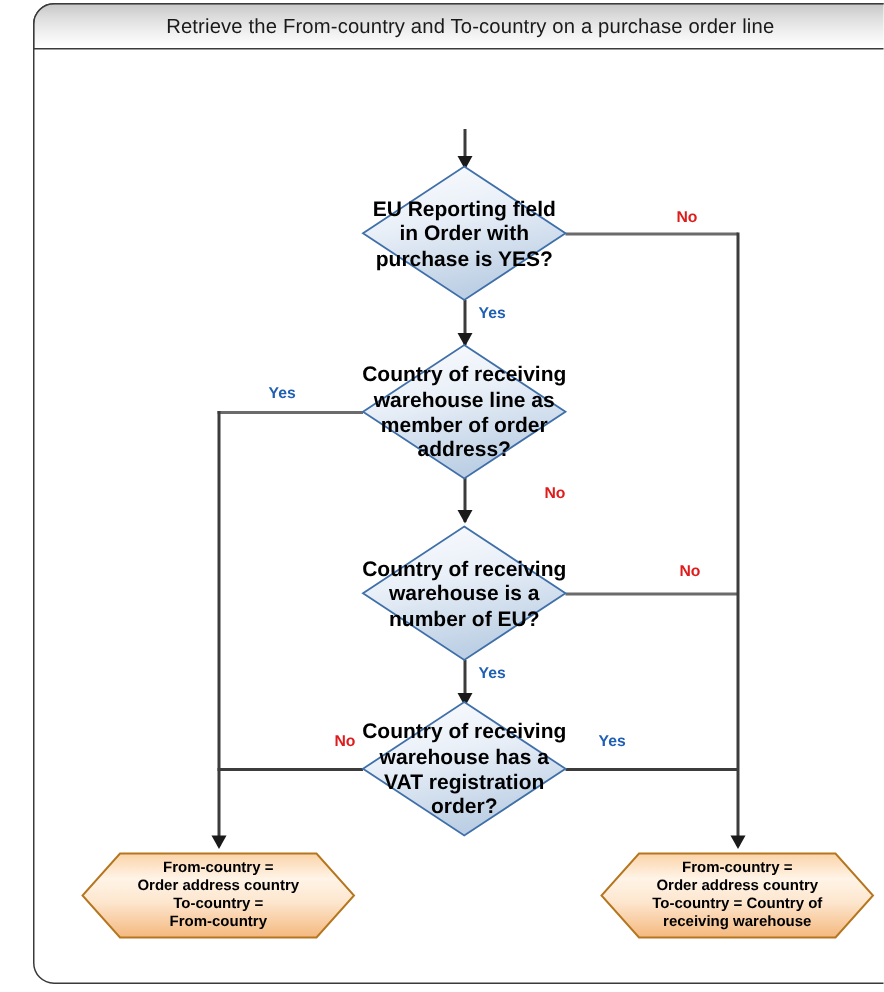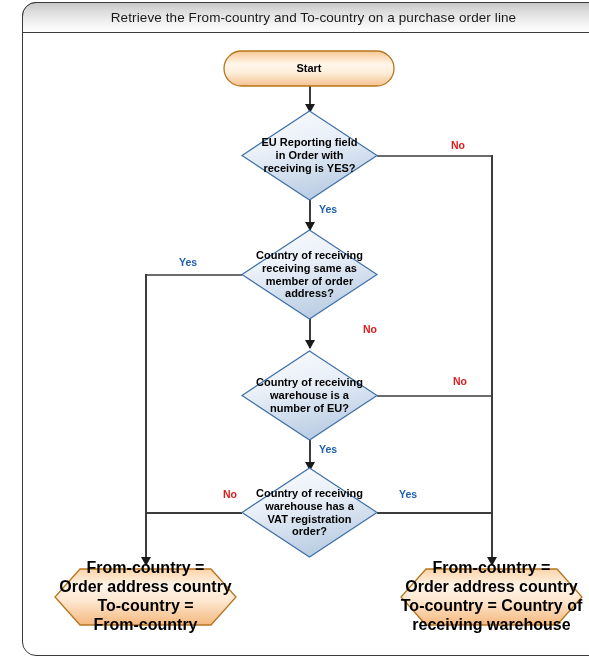--- a/index.html
+++ b/index.html
@@ -65,22 +65,22 @@
     justify-content: center;
     text-align: center;
     font-weight: bold;
     color: #000000;
     pointer-events: none;
     line-height: 1.18;
   }
   .node-label span { display: block; white-space: nowrap; }
 
   .terminator .node-label { font-size: 11px; }
-  .decision  .node-label { font-size: 11px; }
-  .process   .node-label { font-size: 16px; }
+  .decision  .node-label { font-size: 14px; }
+  .process   .node-label { font-size: 10px; }
 
   
   .conn {
     position: absolute;
     background: #3c3c3c;
   }
   .conn.h { height: 1.6px; }
   .conn.v { width: 1.6px; }
   .conn.thick { background: #6b6b6b; height: 2.2px; }
 
@@ -142,62 +142,46 @@
 
   <div class="edge-label no" style="left:388px; top:139px;">No</div>
   <div class="edge-label yes" style="left:300px; top:203px;">Yes</div>
   <div class="edge-label yes" style="left:160px; top:256px;">Yes</div>
   <div class="edge-label no" style="left:300px; top:323px;">No</div>
   <div class="edge-label no" style="left:390px; top:375px;">No</div>
   <div class="edge-label yes" style="left:300px; top:443px;">Yes</div>
   <div class="edge-label no" style="left:160px; top:488px;">No</div>
   <div class="edge-label yes" style="left:380px; top:488px;">Yes</div>
 
-  <div class="node terminator" style="left:204px; top:50px; width:172px; height:37px;">
-    <svg width="172" height="37" viewBox="0 0 172 37">
-      <defs>
-        <linearGradient id="gOrange1" x1="0" y1="0" x2="0" y2="1">
-          <stop offset="0%" stop-color="#f9c894"></stop>
-          <stop offset="38%" stop-color="#fff6ea"></stop>
-          <stop offset="62%" stop-color="#fdeeda"></stop>
-          <stop offset="100%" stop-color="#f6c190"></stop>
-        </linearGradient>
-      </defs>
-      <rect x="1" y="1" width="170" height="35" rx="17.5" ry="17.5" fill="url(#gOrange1)" stroke="#b5761f" stroke-width="1.3"></rect>
-    </svg>
-    <div class="node-label">
-      <span>Start</span>
-    </div>
-  </div>
 
   <div class="node decision" style="left:222px; top:110px; width:137px; height:91px;">
     <svg width="137" height="91" viewBox="0 0 137 91">
       <defs>
         <linearGradient id="gBlue1" x1="0" y1="0" x2="0.35" y2="1">
           <stop offset="0%" stop-color="#fbfdff"></stop>
           <stop offset="45%" stop-color="#eaf0f8"></stop>
           <stop offset="100%" stop-color="#bccfe4"></stop>
         </linearGradient>
       </defs>
       <polygon points="68.5,1 136,45.5 68.5,90 1,45.5" fill="url(#gBlue1)" stroke="#3f6fa8" stroke-width="1.2"></polygon>
     </svg>
     <div class="node-label">
       <span>EU Reporting field</span>
       <span>in Order with</span>
-      <span>receiving is YES?</span>
+      <span>purchase is YES?</span>
     </div>
   </div>
 
   <div class="node decision" style="left:222px; top:229px; width:137px; height:91px;">
     <svg width="137" height="91" viewBox="0 0 137 91">
       <polygon points="68.5,1 136,45.5 68.5,90 1,45.5" fill="url(#gBlue1)" stroke="#3f6fa8" stroke-width="1.2"></polygon>
     </svg>
     <div class="node-label">
       <span>Country of receiving</span>
-      <span>receiving same as</span>
+      <span>warehouse line as</span>
       <span>member of order</span>
       <span>address?</span>
     </div>
   </div>
 
   <div class="node decision" style="left:222px; top:350px; width:137px; height:91px;">
     <svg width="137" height="91" viewBox="0 0 137 91">
       <polygon points="68.5,1 136,45.5 68.5,90 1,45.5" fill="url(#gBlue1)" stroke="#3f6fa8" stroke-width="1.2"></polygon>
     </svg>
     <div class="node-label">

